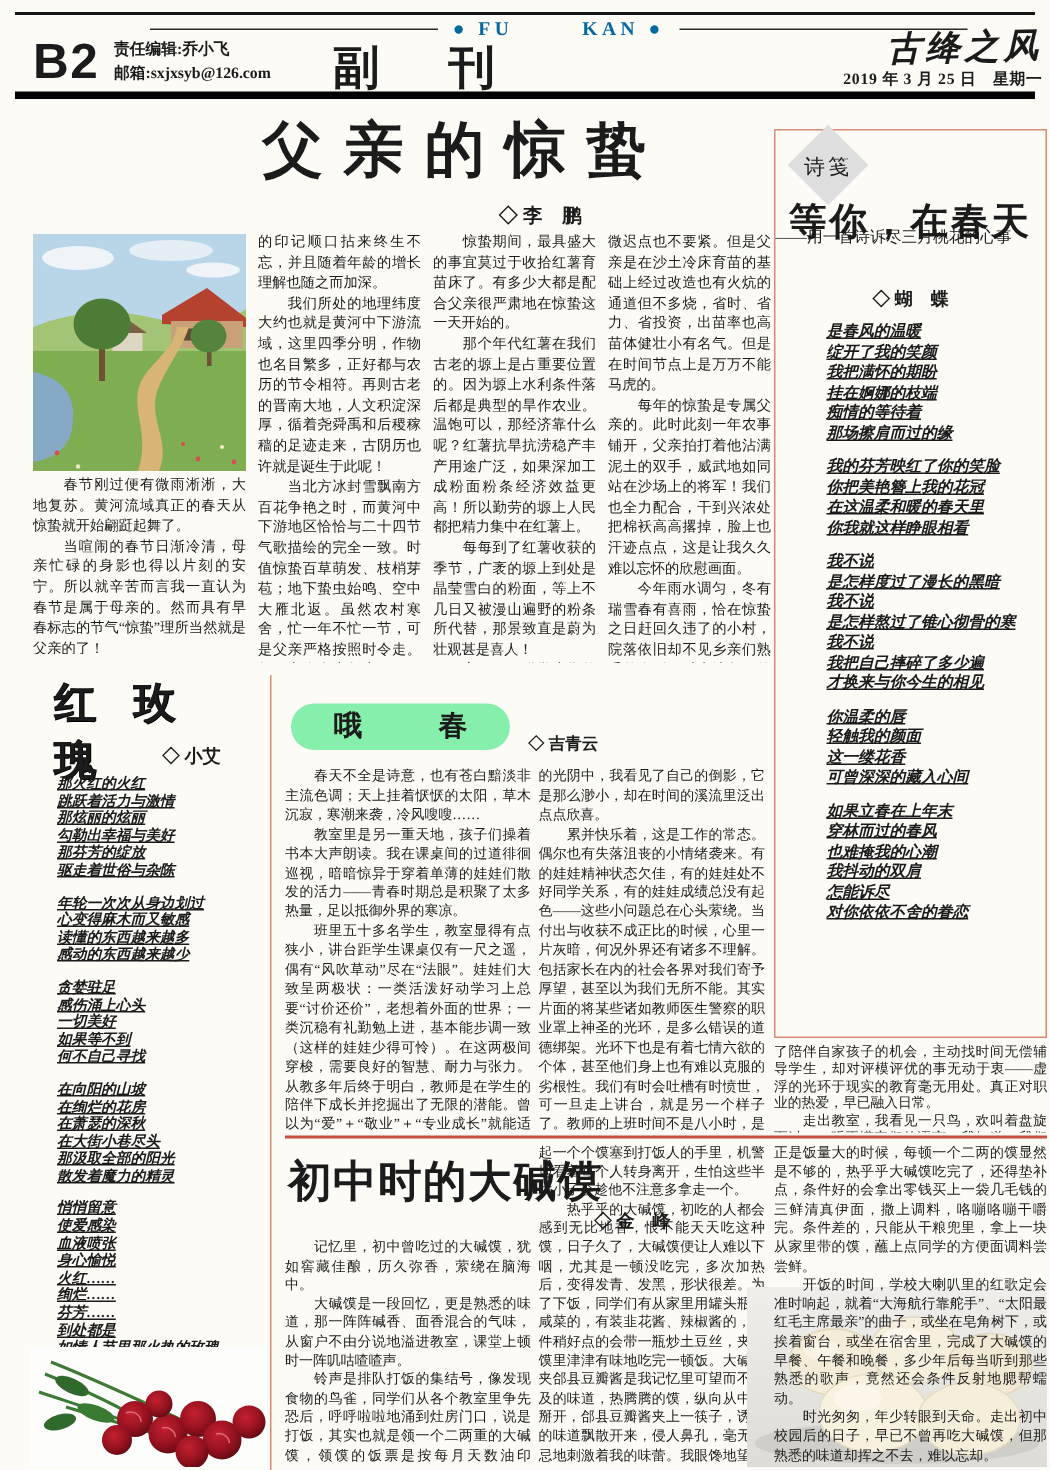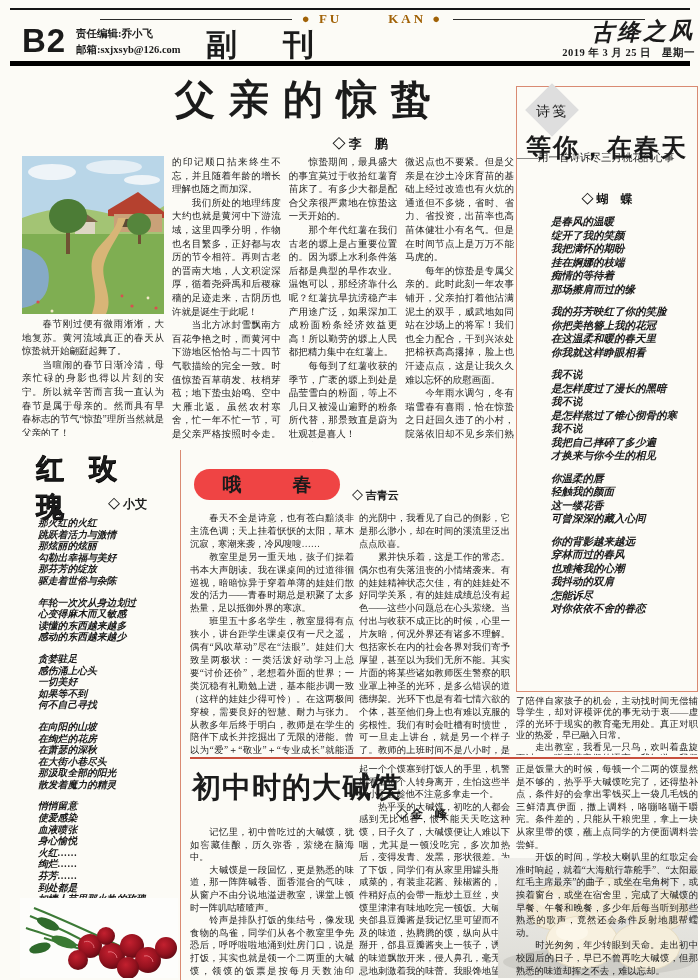--- a/index.html
+++ b/index.html
@@ -6,23 +6,23 @@
   .page{position:relative;width:700px;height:980px;background:#fcfbf6;margin:0 auto;
         font-family:"Liberation Serif",serif;color:#1b1b1b;overflow:hidden;}
   .abs{position:absolute;}
 
   
   .top-rule{left:10px;top:8px;width:680px;height:2px;background:#151515;}
   .b2{left:22px;top:22px;font-family:"Liberation Sans",sans-serif;font-size:33px;font-weight:bold;letter-spacing:1px;}
   .editor{left:76px;top:26px;font-size:10.5px;font-weight:bold;line-height:16px;white-space:pre-line;}
   .hdr-row{left:100px;top:11px;width:545px;height:16px;display:flex;align-items:center;}
   .hline{flex:1;height:1px;background:#2a2a2a;}
-  .pinyin{font-size:13px;color:#a16207;letter-spacing:3px;padding:0 10px;font-weight:bold;}
+  .pinyin{font-size:13px;color:#0369a1;letter-spacing:3px;padding:0 10px;font-weight:bold;}
   .pinyin.gap{margin-right:26px;}
-  .fukan{left:206px;top:24px;font-size:31px;font-weight:bold;letter-spacing:46px;white-space:nowrap;}
+  .fukan{left:222px;top:24px;font-size:31px;font-weight:bold;letter-spacing:46px;white-space:nowrap;}
   .masthead{left:530px;top:17px;width:165px;text-align:right;font-size:23px;font-weight:bold;
             font-style:italic;letter-spacing:3px;transform:rotate(-1.5deg);}
   .dateline{left:515px;top:46px;width:180px;text-align:right;font-size:10.5px;font-weight:bold;letter-spacing:.5px;}
   .thick-rule{left:10px;top:61px;width:680px;height:5px;background:#000;}
 
   
   .fa-title{left:140px;top:72px;width:340px;text-align:center;font-size:40px;font-weight:bold;letter-spacing:14px;}
   .fa-author{left:295px;top:135px;width:130px;text-align:center;font-size:13px;font-weight:bold;}
   .fa-body{left:22px;top:156px;width:492px;height:286px;display:flex;gap:8px;}
   .fa-col{flex:1;overflow:hidden;}
@@ -31,33 +31,33 @@
   .illust{width:142px;height:158px;display:block;margin-bottom:4px;}
 
   
   .poem-box{left:516px;top:86px;width:182px;height:606px;border:1px solid #d98a72;box-sizing:border-box;}
   .pb-tag-sq{position:absolute;left:16px;top:4px;width:38px;height:38px;background:#dedede;transform:rotate(45deg);}
   .pb-tag-label{position:absolute;left:2px;top:16px;width:66px;text-align:center;font-size:14px;font-weight:normal;letter-spacing:2px;}
   .pb-title{position:absolute;left:0;top:44px;width:100%;text-align:center;font-size:25px;font-weight:bold;letter-spacing:2px;}
   .pb-sub{position:absolute;left:0;top:64px;width:100%;text-align:left;font-size:10.5px;font-weight:normal;}
   .pb-author{position:absolute;left:0;top:104px;width:100%;text-align:center;font-size:12px;font-weight:bold;}
   .pb-poem{position:absolute;left:34px;top:128px;right:6px;}
-  .stanza{font-size:10.5px;line-height:13.5px;font-style:italic;font-weight:bold;white-space:pre-line;margin-bottom:9px;}
+  .stanza{font-size:10.5px;line-height:13.5px;font-style:italic;font-weight:bold;white-space:pre-line;margin-bottom:9px;text-decoration:underline;}
 
   
   .rg-title{left:36px;top:450px;width:130px;font-size:28px;font-weight:900;letter-spacing:9px;
             text-shadow:.6px 0 #000, 0 .6px #000;}
   .rg-author{left:108px;top:496px;font-size:12px;font-weight:bold;}
   .rg-poem{left:38px;top:517px;width:138px;height:384px;overflow:hidden;}
   .rg-poem .stanza{font-size:9.8px;line-height:11.6px;margin-bottom:10px;}
   .v-rule{left:180px;top:450px;width:1px;height:530px;background:#d98a72;}
   .roses{left:20px;top:898px;width:158px;height:80px;}
 
   
-  .sp-pill{left:194px;top:469px;width:146px;height:31px;border-radius:16px;background:#ef4444;
+  .sp-pill{left:194px;top:469px;width:146px;height:31px;border-radius:16px;background:#86efac;
            text-align:center;line-height:31px;font-size:19px;font-weight:bold;letter-spacing:16px;text-indent:16px;}
   .sp-author{left:352px;top:488px;font-size:11px;font-weight:bold;}
   .sp-col1{left:190px;top:512px;width:164px;height:243px;}
   .sp-col2{left:359px;top:512px;width:151px;height:243px;}
   .sp-col3{left:516px;top:696px;width:182px;height:59px;}
   .sp-col1 .coltext,.sp-col2 .coltext{font-size:9.3px;line-height:12.9px;height:100%;}
   .sp-col3 .coltext{font-size:9.2px;line-height:11.4px;height:100%;}
 
   
   .h-rule-red{left:190px;top:757px;width:508px;height:2px;background:#c8503e;}
@@ -163,21 +163,21 @@
 是怎样度过了漫长的黑暗
 我不说
 是怎样熬过了锥心彻骨的寒
 我不说
 我把自己摔碎了多少遍
 才换来与你今生的相见</div>
       <div class="stanza">你温柔的唇
 轻触我的颜面
 这一缕花香
 可曾深深的藏入心间</div>
-      <div class="stanza">你的背影越来越远
+      <div class="stanza">如果立春在上年末
 穿林而过的春风
 也难掩我的心潮
 我抖动的双肩
 怎能诉尽
 对你依依不舍的眷恋</div>
     </div>
   </div>
 
   <div class="abs rg-title">红 玫 瑰</div>
   <div class="abs rg-author">◇ 小艾</div>

